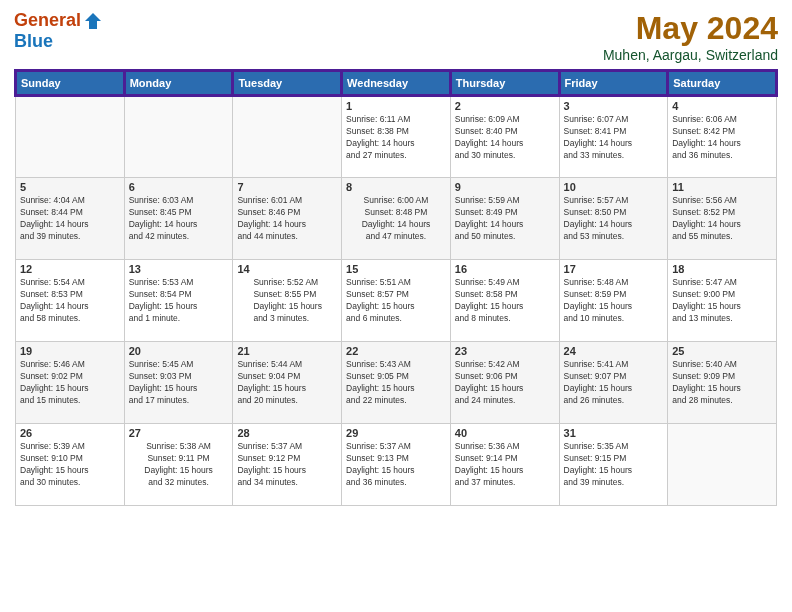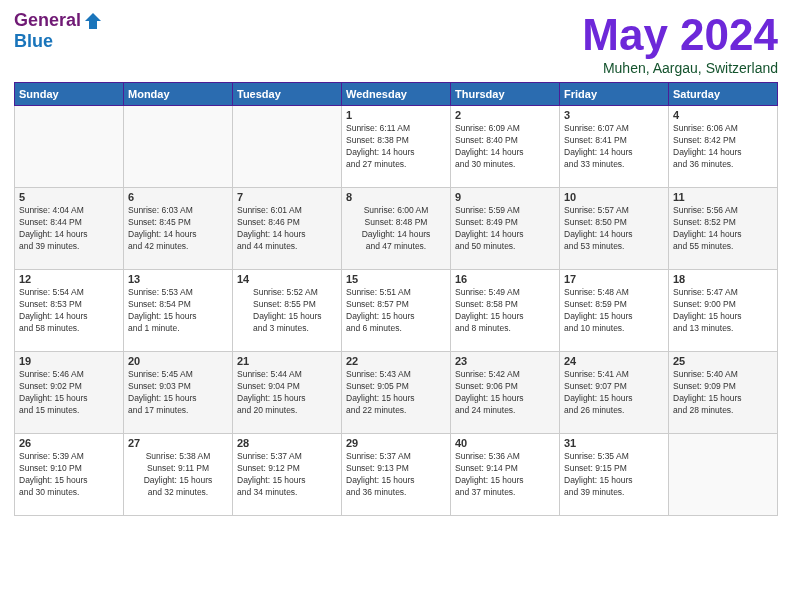--- a/index.html
+++ b/index.html
@@ -27,58 +27,58 @@
       flex-direction: column;
       align-items: flex-start;
     }
     .logo-text {
       display: flex;
       align-items: center;
     }
     .logo-general {
       font-size: 18px;
       font-weight: bold;
-      color: #701a75;
+      color: #c2410c;
     }
     .logo-blue {
       font-size: 18px;
       font-weight: bold;
       color: #1a75bb;
     }
     .logo-icon {
       width: 20px;
       height: 20px;
       margin-left: 2px;
     }
     .title-section {
       text-align: right;
     }
     .month-title {
-      font-size: 44px;
-      font-weight: bold;
-      color: #6d28d9;
+      font-size: 32px;
+      font-weight: bold;
+      color: #a16207;
     }
     .location {
       font-size: 14px;
       color: #14532d;
       font-weight: normal;
     }
     .calendar-table {
       width: 100%;
       border-collapse: collapse;
       table-layout: fixed;
     }
     .calendar-table thead tr th {
       background: #2b6cb0;
       color: #fff;
       font-size: 11px;
       font-weight: bold;
       padding: 5px 4px;
       text-align: left;
-      border: 1px solid #4c1d95;
+      border: 3px solid #4c1d95;
     }
     .calendar-table tbody tr td {
       border: 1px solid #ccc;
       vertical-align: top;
       padding: 3px 4px;
       font-size: 9px;
       color: #333;
       height: 82px;
       background: #fff;
     }

